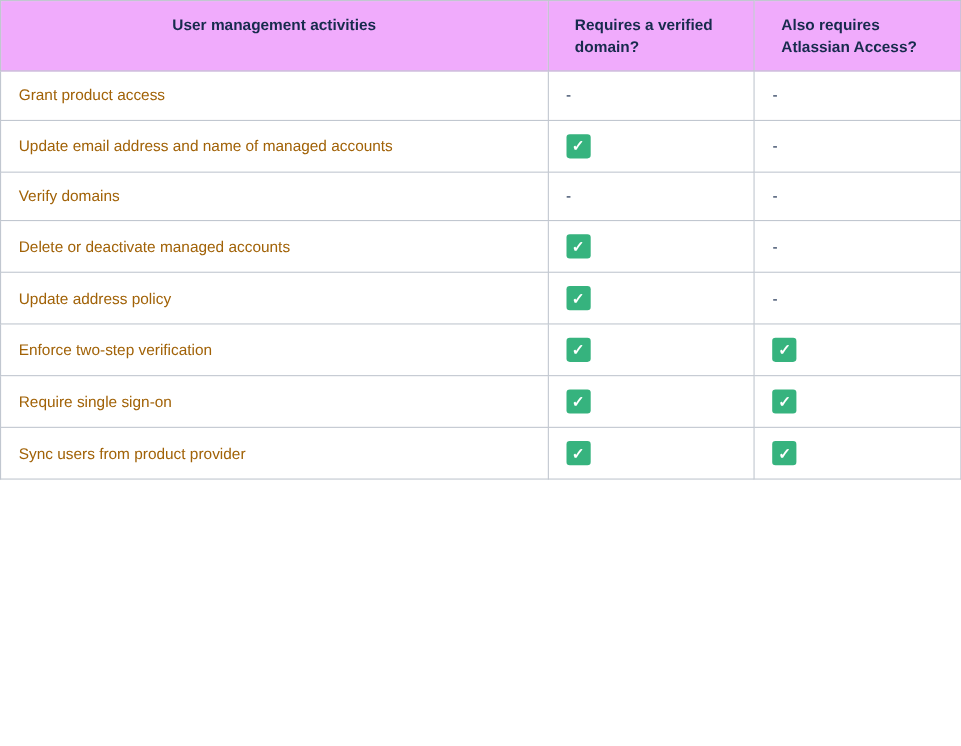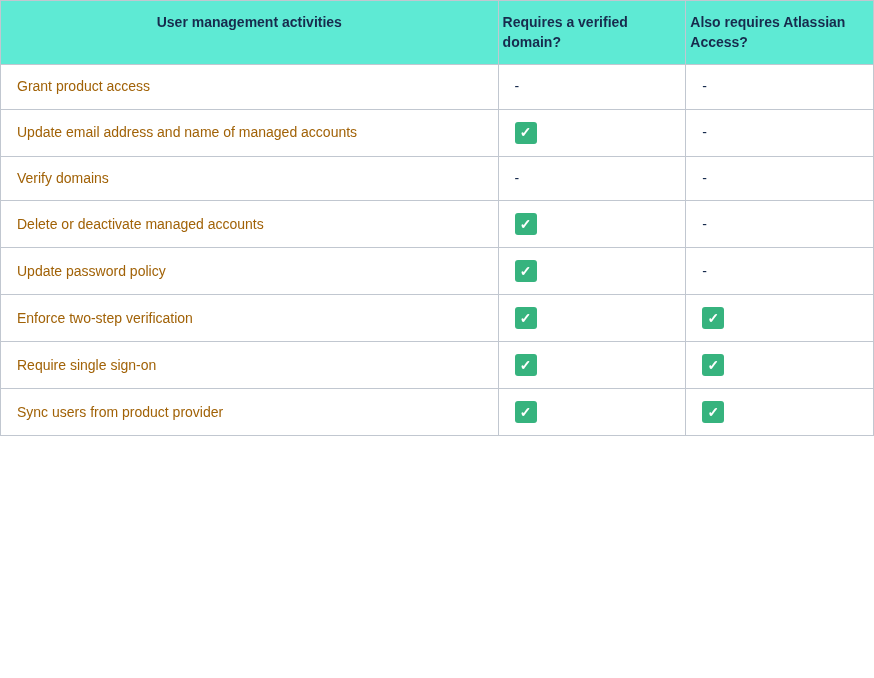--- a/index.html
+++ b/index.html
@@ -17,24 +17,24 @@
       width: 874px;
       min-height: 678px;
       padding: 0;
     }
     table {
       width: 100%;
       border-collapse: collapse;
       border: 1px solid #c1c7d0;
     }
     thead th {
-      background: #5eead4;
+      background: #f0abfc;
       font-weight: 700;
       font-size: 14px;
-      padding: 12px 4px;
+      padding: 12px 24px;
       border: 1px solid #c1c7d0;
       vertical-align: top;
       line-height: 1.4;
     }
     thead th:first-child {
       width: 57%;
     }
     thead th:nth-child(2),
     thead th:nth-child(3) {
       width: 21.5%;
@@ -102,21 +102,21 @@
           <td>Verify domains</td>
           <td><span class="dash">-</span></td>
           <td><span class="dash">-</span></td>
         </tr>
         <tr>
           <td>Delete or deactivate managed accounts</td>
           <td><span class="check-icon"></span></td>
           <td><span class="dash">-</span></td>
         </tr>
         <tr>
-          <td>Update password policy</td>
+          <td>Update address policy</td>
           <td><span class="check-icon"></span></td>
           <td><span class="dash">-</span></td>
         </tr>
         <tr>
           <td>Enforce two-step verification</td>
           <td><span class="check-icon"></span></td>
           <td><span class="check-icon"></span></td>
         </tr>
         <tr>
           <td>Require single sign-on</td>

